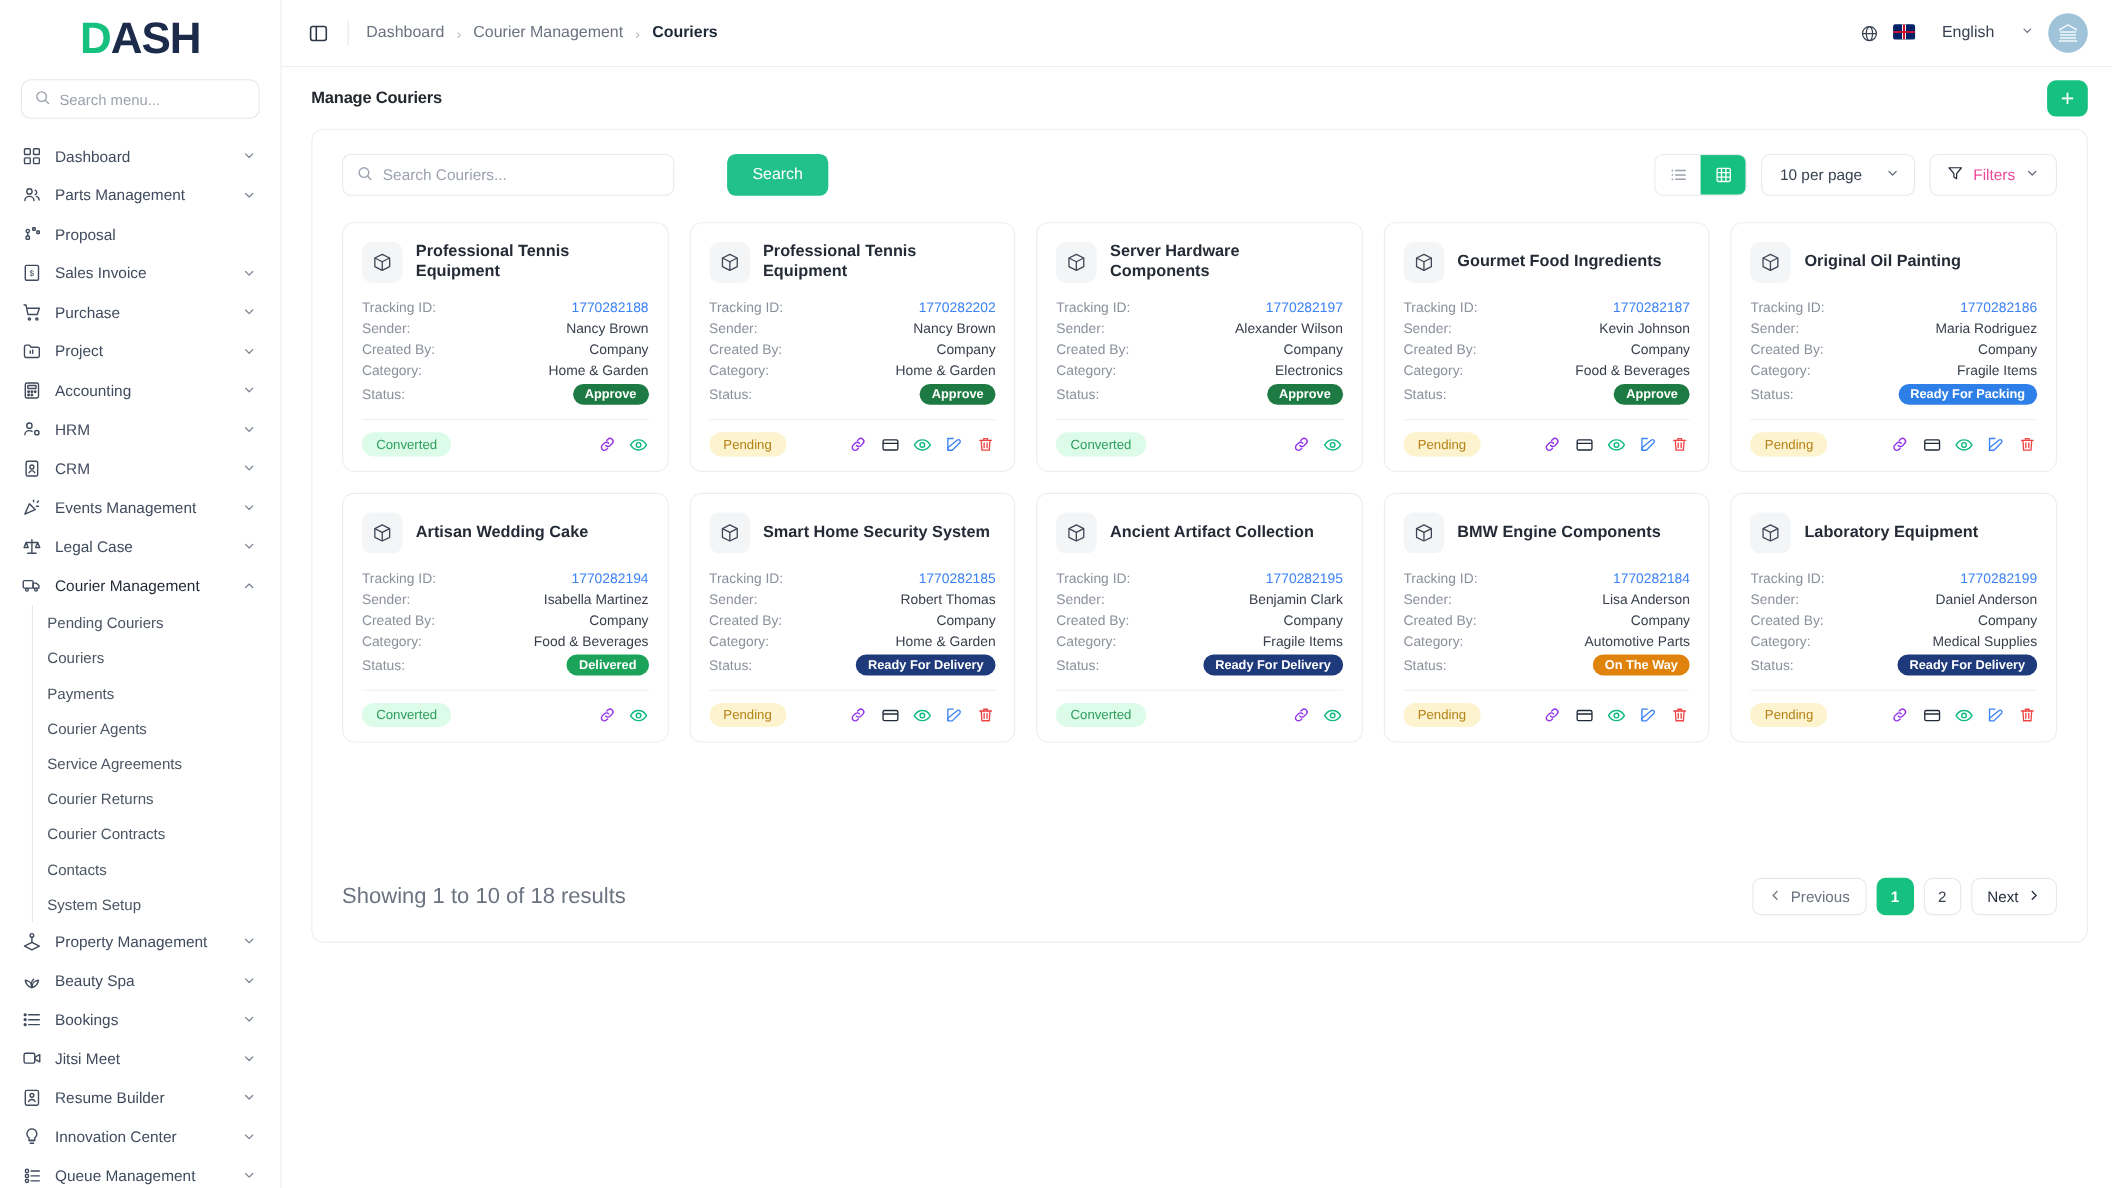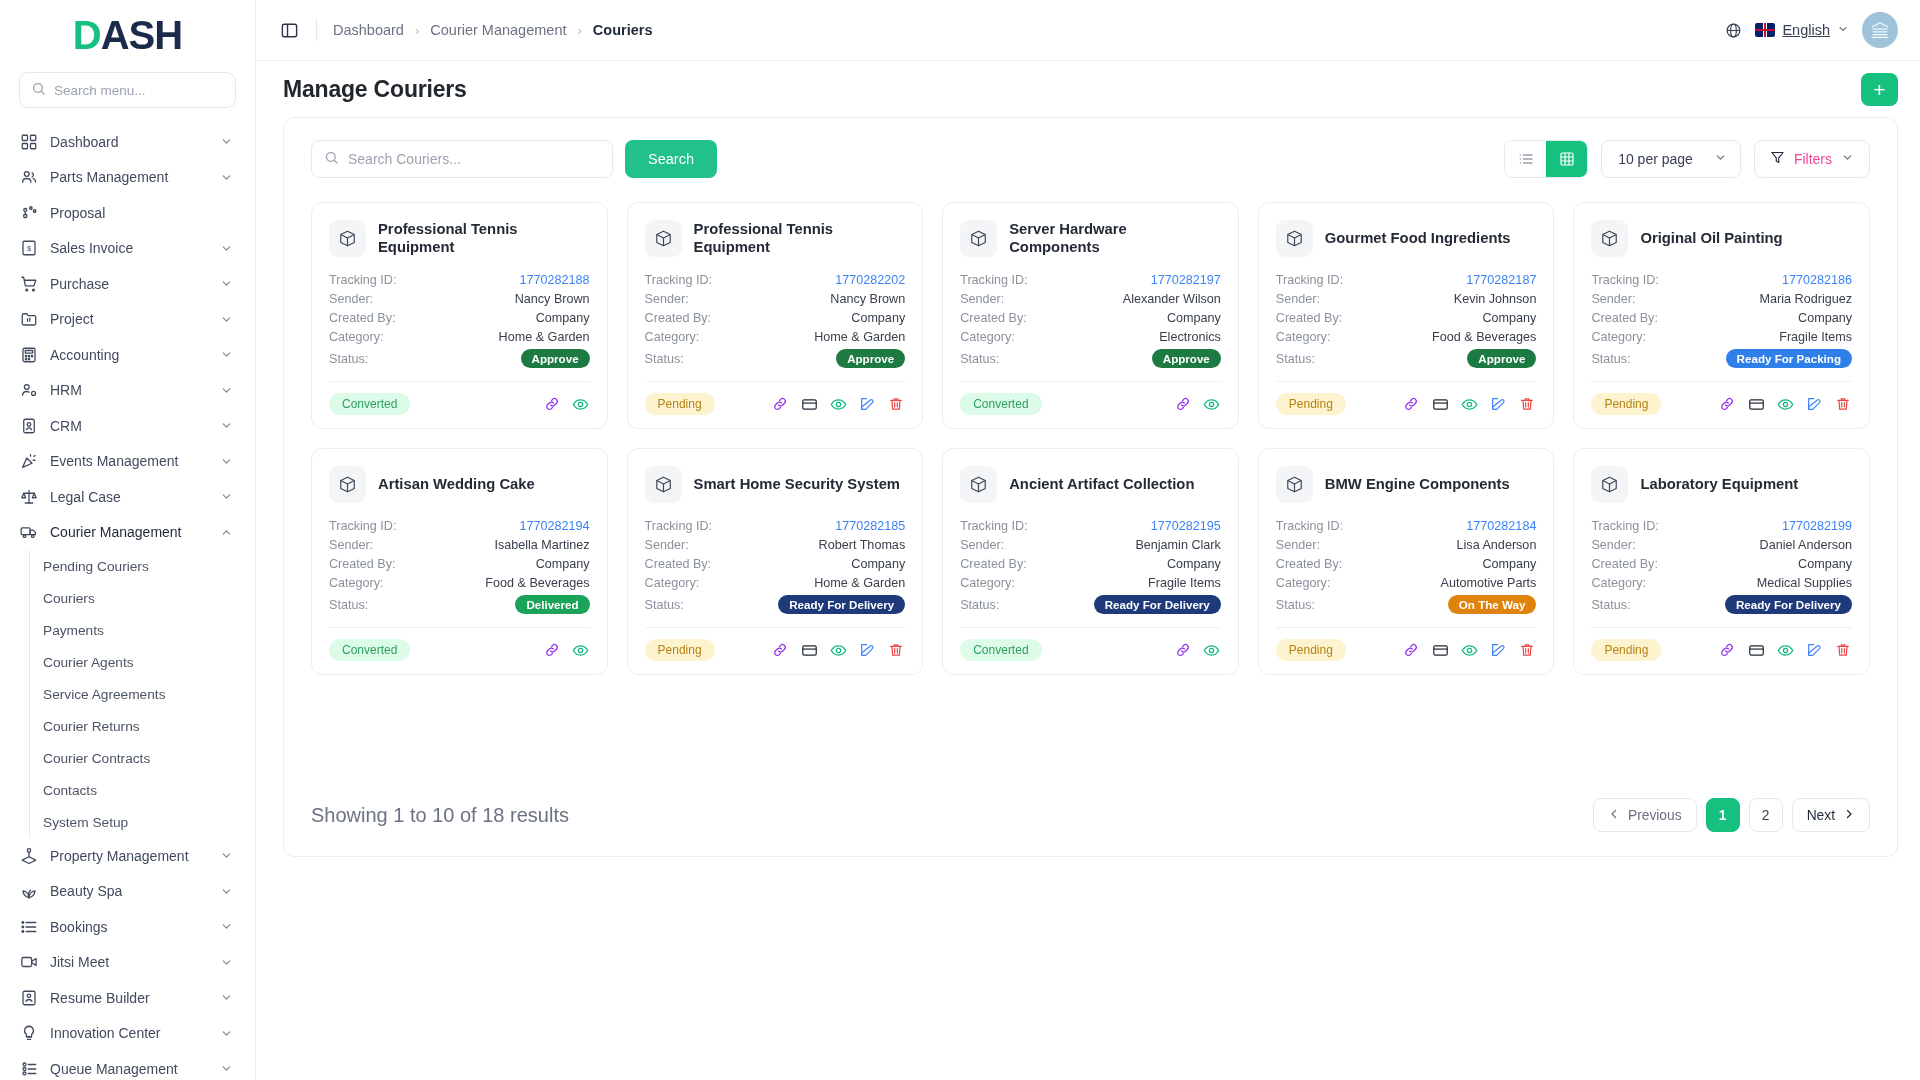--- a/index.html
+++ b/index.html
@@ -122,21 +122,21 @@
   }
   .topbar-sep {
     width: 1px; height: 22px; background: #e3e6ea; margin: 0 16px 0 14px;
   }
   .crumbs { display: flex; align-items: center; gap: 11px; font-size: 14.5px; }
   .crumb { color: #6b7280; cursor: pointer; }
   .crumb.active { color: #1f2937; font-weight: 600; cursor: default; }
   .crumb-sep { color: #b7bcc5; font-size: 13px; }
   .topbar-right { margin-left: auto; display: flex; align-items: center; gap: 13px; }
   .globe-ico { color: #374151; display: flex; align-items: center; cursor: pointer; }
-  .lang { display: flex; align-items: center; gap: 7px; cursor: pointer; font-size: 14.5px; color: #374151; text-decoration: underline; }
+  .lang { display: flex; gap: 24px; cursor: pointer; font-size: 14.5px; color: #374151; }
   .flag {
     width: 20px; height: 14px; border-radius: 2px; position: relative; overflow: hidden;
     background: #012169; flex: 0 0 20px;
   }
   .flag::before {
     content: ""; position: absolute; inset: 0;
     background:
       linear-gradient(to bottom, transparent 44%, #fff 44%, #fff 56%, transparent 56%),
       linear-gradient(to right, transparent 42%, #fff 42%, #fff 58%, transparent 58%);
   }
@@ -154,21 +154,21 @@
   }
 
   .page-head {
     height: 56px;
     flex: 0 0 56px;
     display: flex;
     align-items: center;
     padding: 0 22px 0 27px;
     background: #fff;
   }
-  .page-title { font-size: 23px; font-weight: 600; color: #22272e; letter-spacing: -.2px; }
+  .page-title { font-size: 15px; font-weight: 600; color: #22272e; letter-spacing: -.2px; }
   .add-btn {
     margin-left: auto;
     width: 37px; height: 33px;
     background: #16c07e;
     border-radius: 8px;
     color: #fff;
     display: flex; align-items: center; justify-content: center;
     font-size: 21px; line-height: 1; cursor: pointer;
     border: none;
     font-family: inherit;
@@ -205,21 +205,21 @@
   }
   .search-box input {
     border: none; outline: none; background: transparent;
     font-family: inherit; font-size: 14px; color: #8b5cf6; width: 100%;
   }
   .search-box input::placeholder { color: #9ca3af; }
   .search-btn {
     height: 38px; padding: 0 23px;
     background: #22c08a; color: #fff;
     border: none; border-radius: 8px;
-    font-family: inherit; font-size: 14.5px; cursor: pointer;
+    font-family: inherit; font-size: 14.5px; cursor: pointer; margin-left: 36px;
   }
   .toolbar-right { margin-left: auto; display: flex; align-items: center; gap: 13px; }
   .view-toggle {
     display: flex; height: 38px; border: 1px solid #e6e8ec;
     border-radius: 8px; overflow: hidden;
   }
   .view-btn {
     width: 41px; display: flex; align-items: center; justify-content: center;
     background: #fff; color: #9aa1ad; cursor: pointer;
   }

